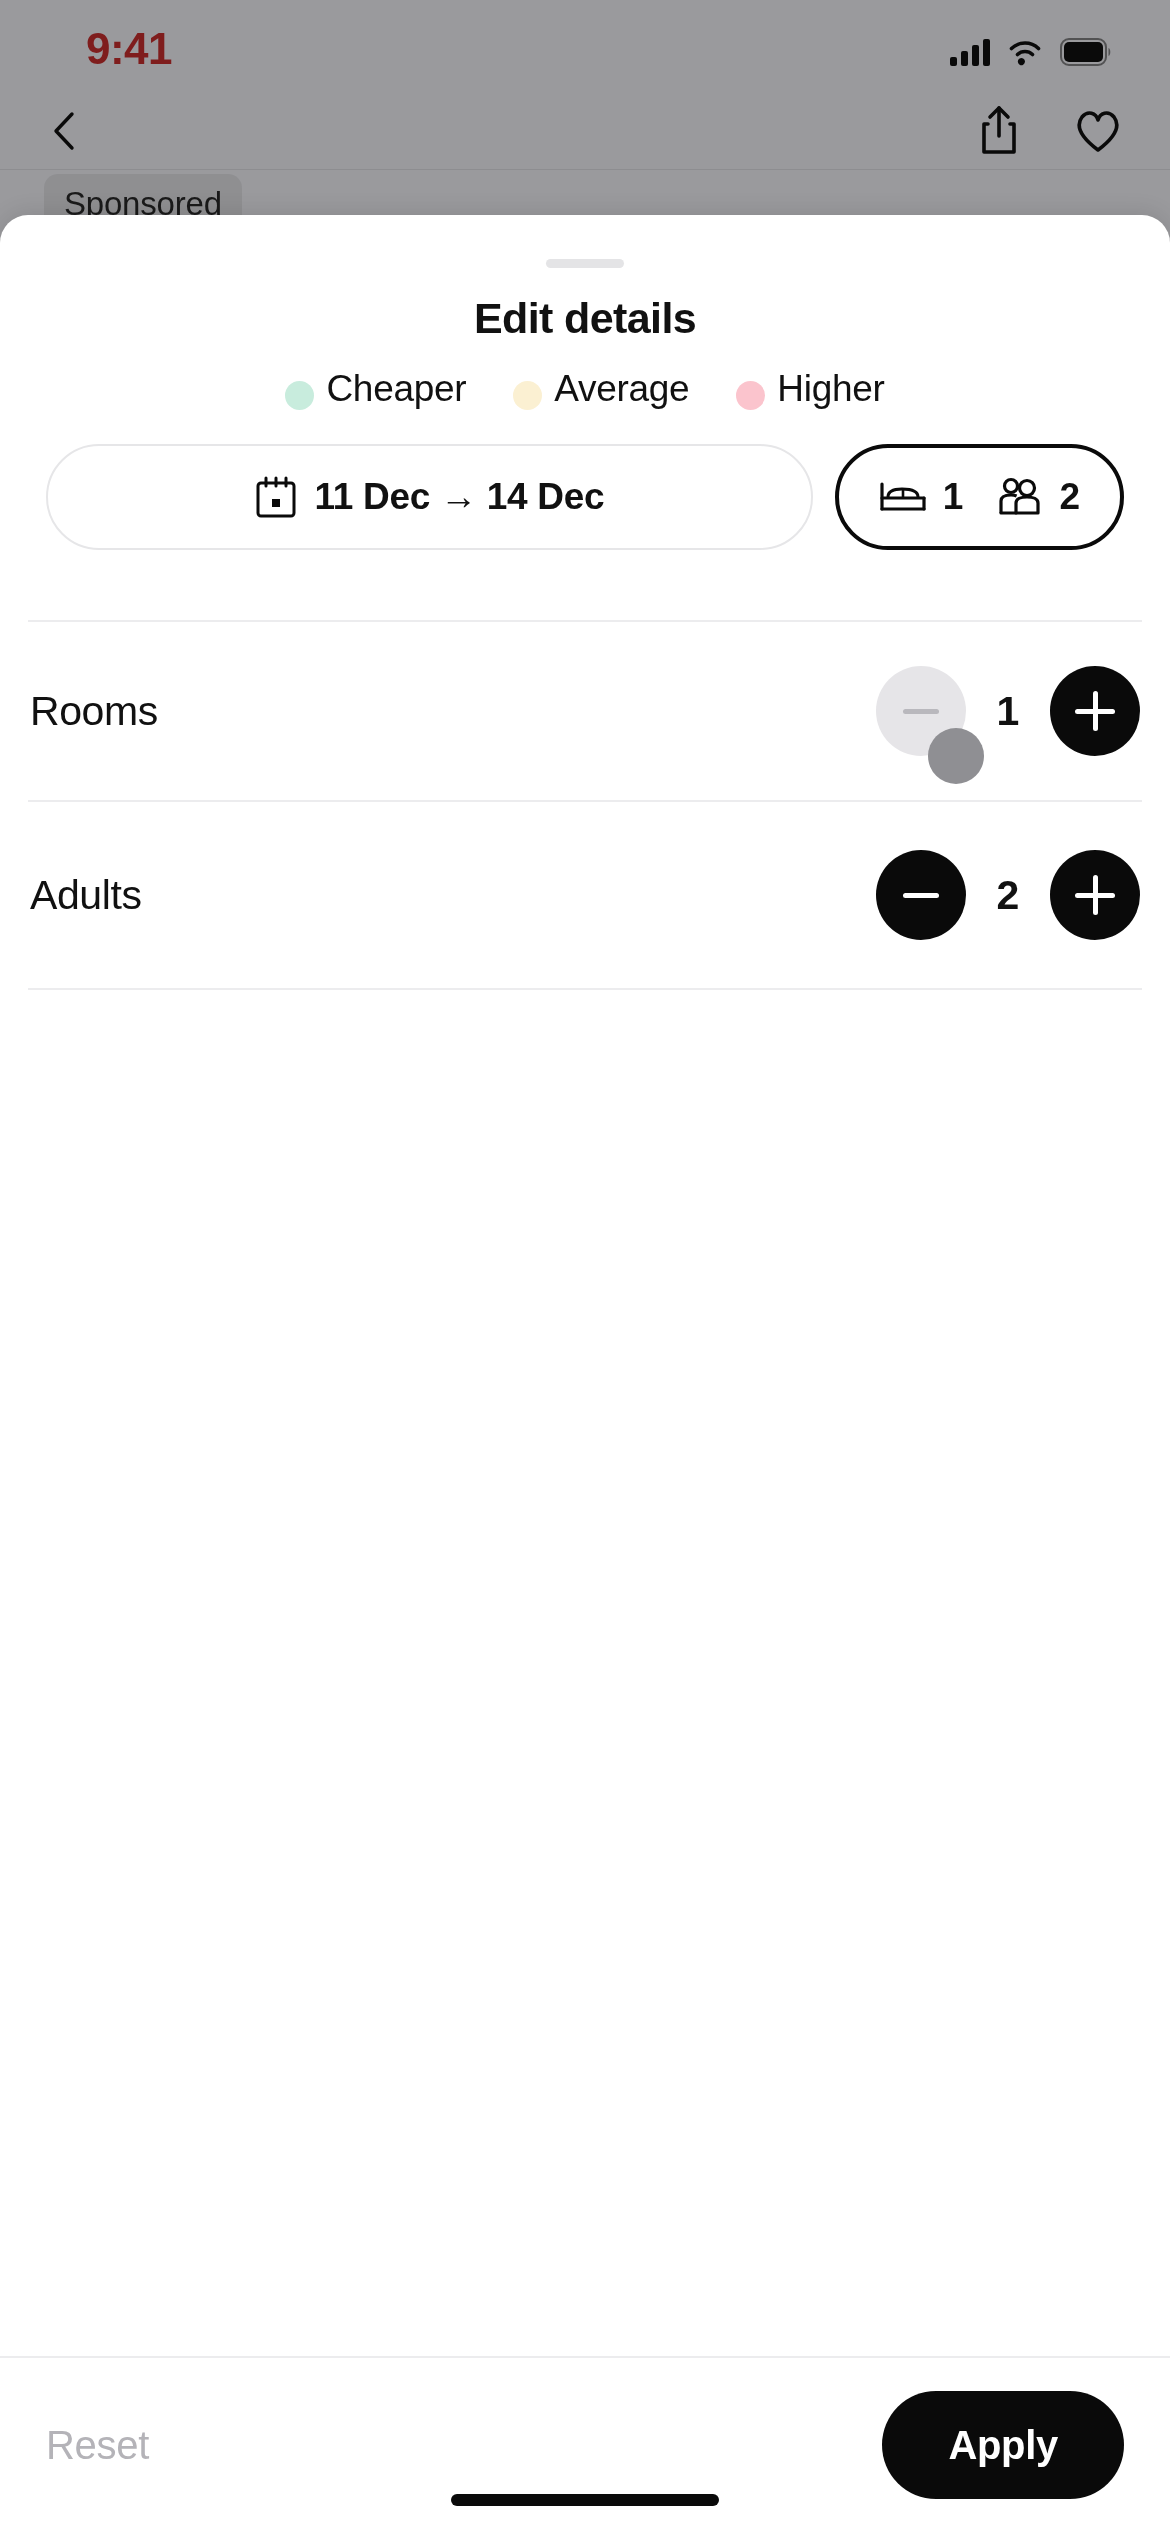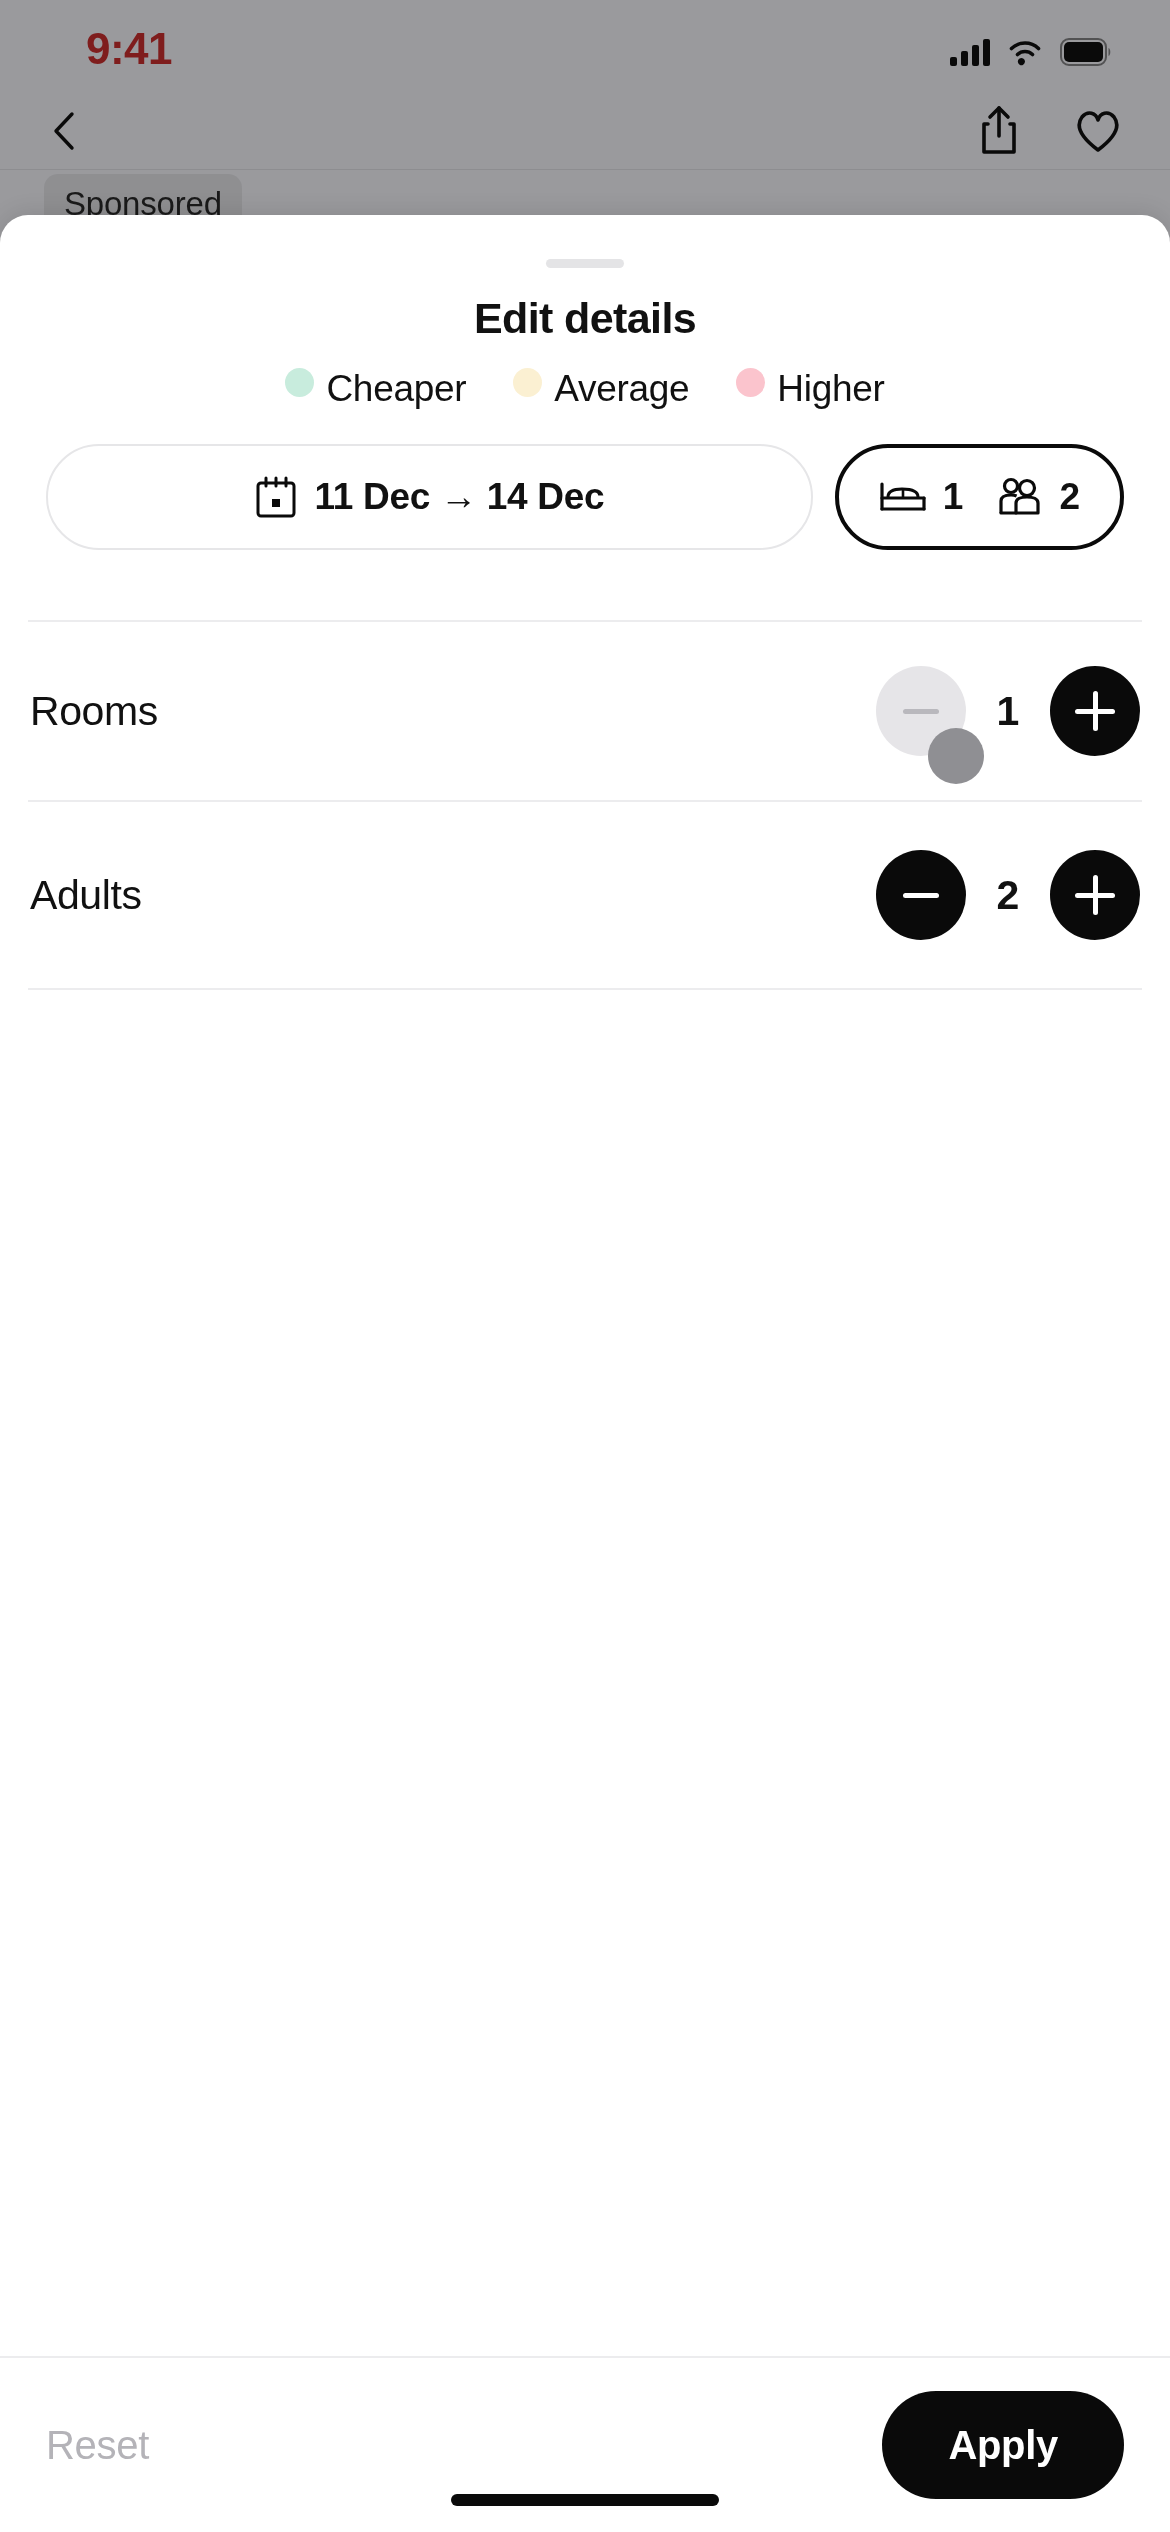--- a/index.html
+++ b/index.html
@@ -78,21 +78,21 @@
     font-size:43px; font-weight:700; color:#111;
     margin-top:26px;
     letter-spacing:-0.6px;
   }
 
   .legend{
     display:flex; justify-content:center; align-items:center;
     gap:47px;
     margin-top:25px;
   }
-  .legend-item{ display:flex; align-items:flex-start; gap:12px; }
+  .legend-item{ display:flex; align-items:flex-end; gap:12px; }
   .legend-dot{ width:29px; height:29px; border-radius:50%; flex:none; }
   .legend-label{ font-size:37px; color:#111; letter-spacing:-0.3px; }
 
   
   .pill-row{
     display:flex; gap:22px;
     padding:0 46px;
     margin-top:34px;
   }
   .pill{

